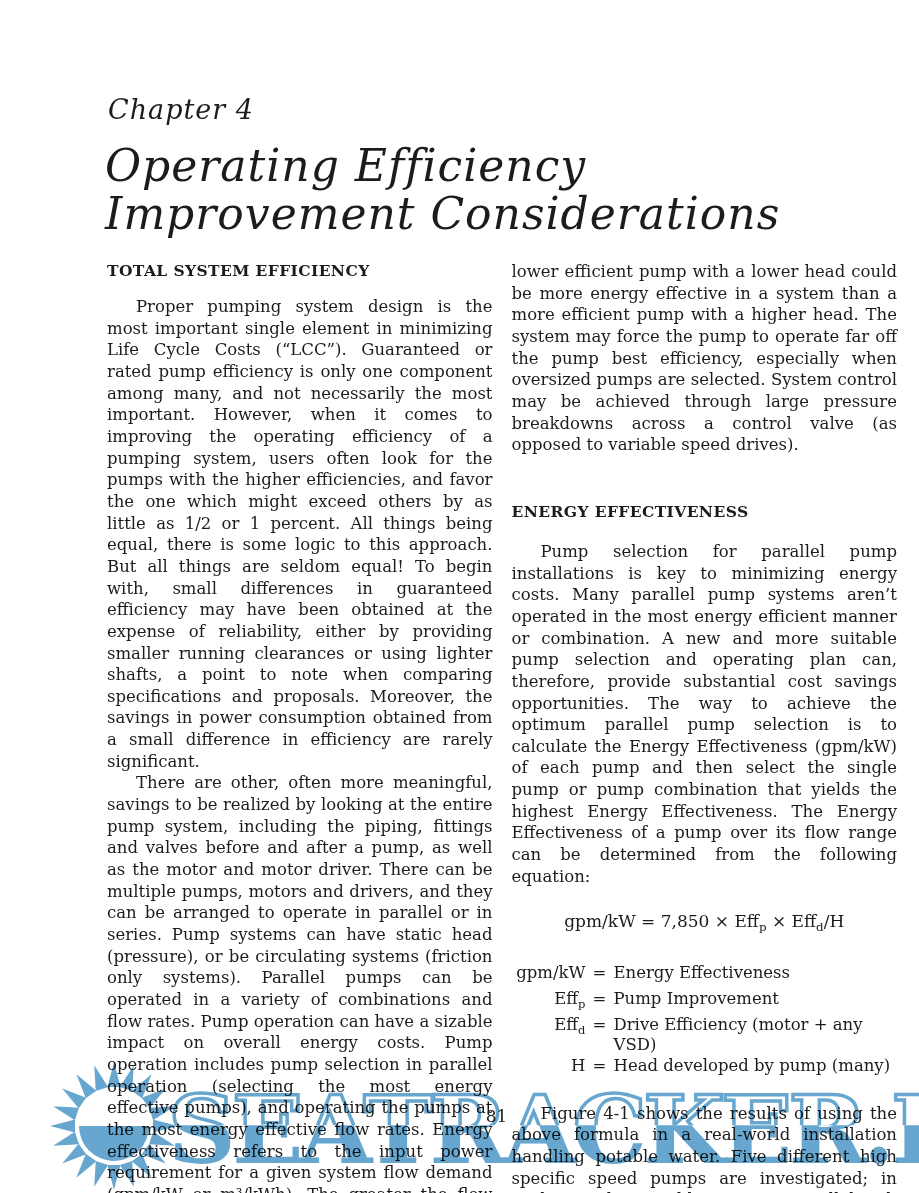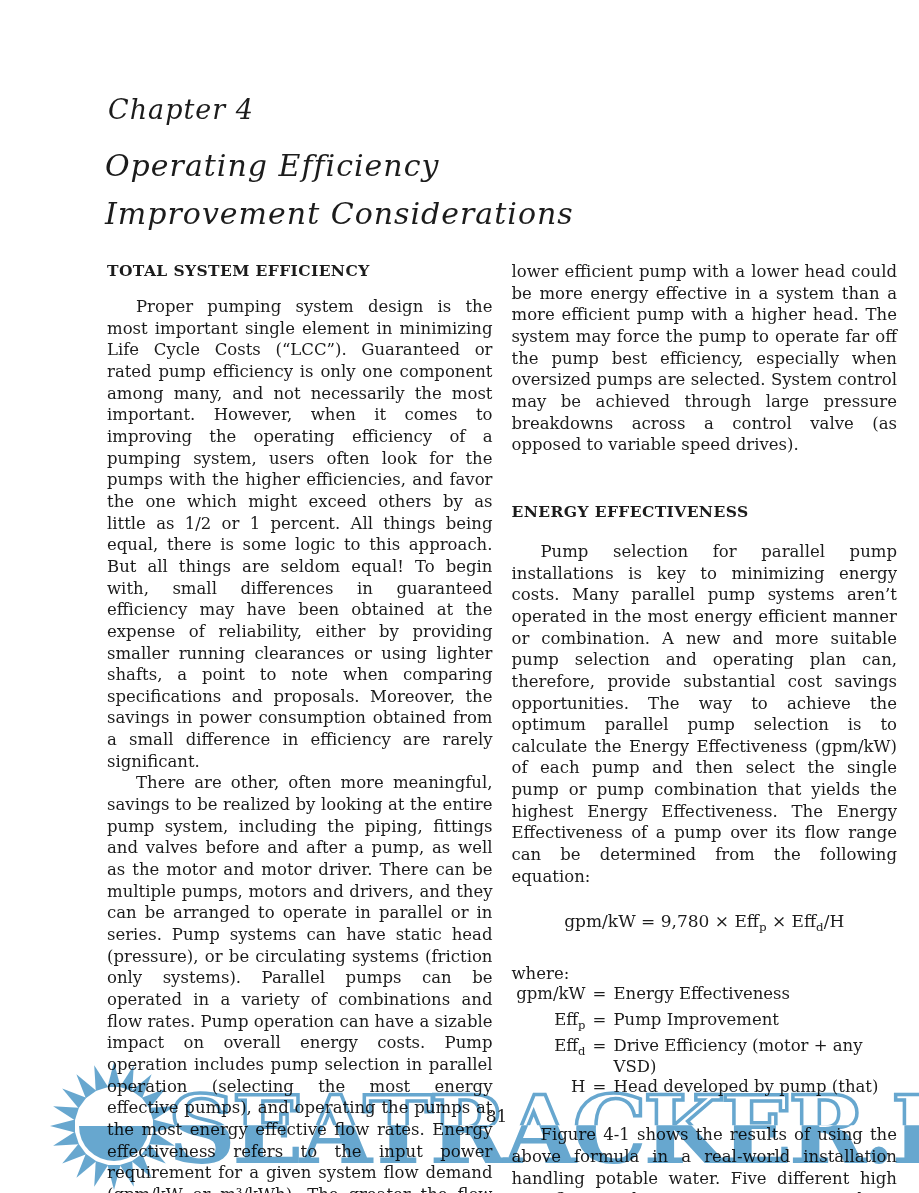--- a/index.html
+++ b/index.html
@@ -18,21 +18,21 @@
     margin-left:40px;
   }
   
   .chapter-label{
     position:absolute;left:68px;top:94px;
     font-style:italic;font-size:27px;letter-spacing:1px;
   }
   .page-title{
     position:absolute;left:65px;top:142px;
     font-style:italic;font-weight:normal;
-    font-size:30px;line-height:48px;letter-spacing:1px;
+    font-size:44px;line-height:48px;letter-spacing:1px;
     margin:0;
   }
   
   .columns{
     position:absolute;left:67px;top:261px;width:790px;
     display:flex;gap:19px;
   }
   .col{flex:1;min-width:0;}
   .section-heading{
     font-size:15.5px;font-weight:bold;letter-spacing:0.4px;
@@ -118,40 +118,39 @@
       <h2 class="section-heading">TOTAL SYSTEM EFFICIENCY</h2>
       <p class="indent">Proper pumping system design is the most important single element in minimizing Life Cycle Costs (“LCC”). Guaranteed or rated pump efficiency is only one component among many, and not necessarily the most important. However, when it comes to improving the operating efficiency of a pumping system, users often look for the pumps with the higher efficiencies, and favor the one which might exceed others by as little as 1/2 or 1 percent. All things being equal, there is some logic to this approach. But all things are seldom equal! To begin with, small differences in guaranteed efficiency may have been obtained at the expense of reliability, either by providing smaller running clearances or using lighter shafts, a point to note when comparing specifications and proposals. Moreover, the savings in power consumption obtained from a small difference in efficiency are rarely significant.</p>
       <p class="indent">There are other, often more meaningful, savings to be realized by looking at the entire pump system, including the piping, fittings and valves before and after a pump, as well as the motor and motor driver. There can be multiple pumps, motors and drivers, and they can be arranged to operate in parallel or in series. Pump systems can have static head (pressure), or be circulating systems (friction only systems). Parallel pumps can be operated in a variety of combinations and flow rates. Pump operation can have a sizable impact on overall energy costs. Pump operation includes pump selection in parallel operation (selecting the most energy effective pumps), and operating the pumps at the most energy effective flow rates. Energy effectiveness refers to the input power requirement for a given system flow demand (gpm/kW or m³/kWh). The greater the flow rate for a given power input the more energy effective a pump is for an application. This means that, for a specific flow rate, the lower the pump head, and/or higher the pump and/or drive efficiencies, the more energy effective the application. The maximum energy effectiveness for a constant speed pump always occurs at the highest flow rate that it can achieve in a system. This means that a</p>
     </section>
 
     <section class="col">
       <p>lower efficient pump with a lower head could be more energy effective in a system than a more efficient pump with a higher head. The system may force the pump to operate far off the pump best efficiency, especially when oversized pumps are selected. System control may be achieved through large pressure breakdowns across a control valve (as opposed to variable speed drives).</p>
       <h2 class="section-heading heading-energy">ENERGY EFFECTIVENESS</h2>
       <p class="indent">Pump selection for parallel pump installations is key to minimizing energy costs. Many parallel pump systems aren’t operated in the most energy efficient manner or combination. A new and more suitable pump selection and operating plan can, therefore, provide substantial cost savings opportunities. The way to achieve the optimum parallel pump selection is to calculate the Energy Effectiveness (gpm/kW) of each pump and then select the single pump or pump combination that yields the highest Energy Effectiveness. The Energy Effectiveness of a pump over its flow range can be determined from the following equation:</p>
 
-      <div class="equation"><span>gpm/kW = 9,780 × Eff</span><sub>p</sub><span> × Eff</span><sub>d</sub><span>/H</span></div>
+      <div class="equation"><span>gpm/kW = 7,850 × Eff</span><sub>p</sub><span> × Eff</span><sub>d</sub><span>/H</span></div>
 
-      <div class="where-label">where:</div>
 
       <div class="defs">
         <div class="term"><span>gpm/kW</span><sub></sub></div>
         <div class="eq">=</div>
         <div class="def">Energy Effectiveness</div>
 
         <div class="term"><span>Eff</span><sub>p</sub></div>
         <div class="eq">=</div>
         <div class="def">Pump Improvement</div>
 
         <div class="term"><span>Eff</span><sub>d</sub></div>
         <div class="eq">=</div>
         <div class="def">Drive Efficiency (motor + any VSD)</div>
 
         <div class="term"><span>H</span><sub></sub></div>
         <div class="eq">=</div>
-        <div class="def">Head developed by pump (that)</div>
+        <div class="def">Head developed by pump (many)</div>
       </div>
 
       <p class="indent">Figure 4-1 shows the results of using the above formula in a real-world installation handling potable water. Five different high specific speed pumps are investigated; in each case they would operate in parallel with additional pumps of the same type or style. As can be seen, the energy effectiveness of each pump increases with flow rate (for constant speed pumps), and is lower for the larger pumps, at a given flow rate. So as to make the optimum Energy Effective selection for a parallel pump installation, the following guidelines should be used.</p>
     </section>
   </div>
 
   <div class="page-number">81</div>
 
   <div class="watermark">
     <svg class="sun-logo" width="140" height="140" viewBox="-70 -70 140 140" xmlns="http://www.w3.org/2000/svg">

